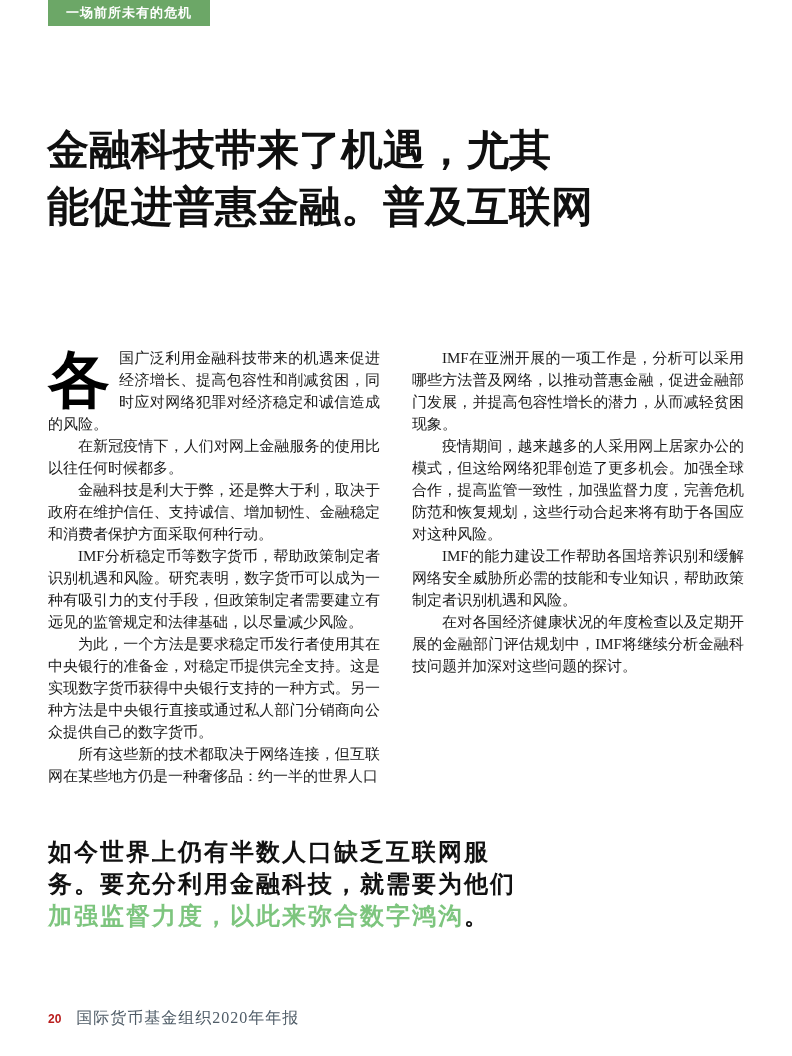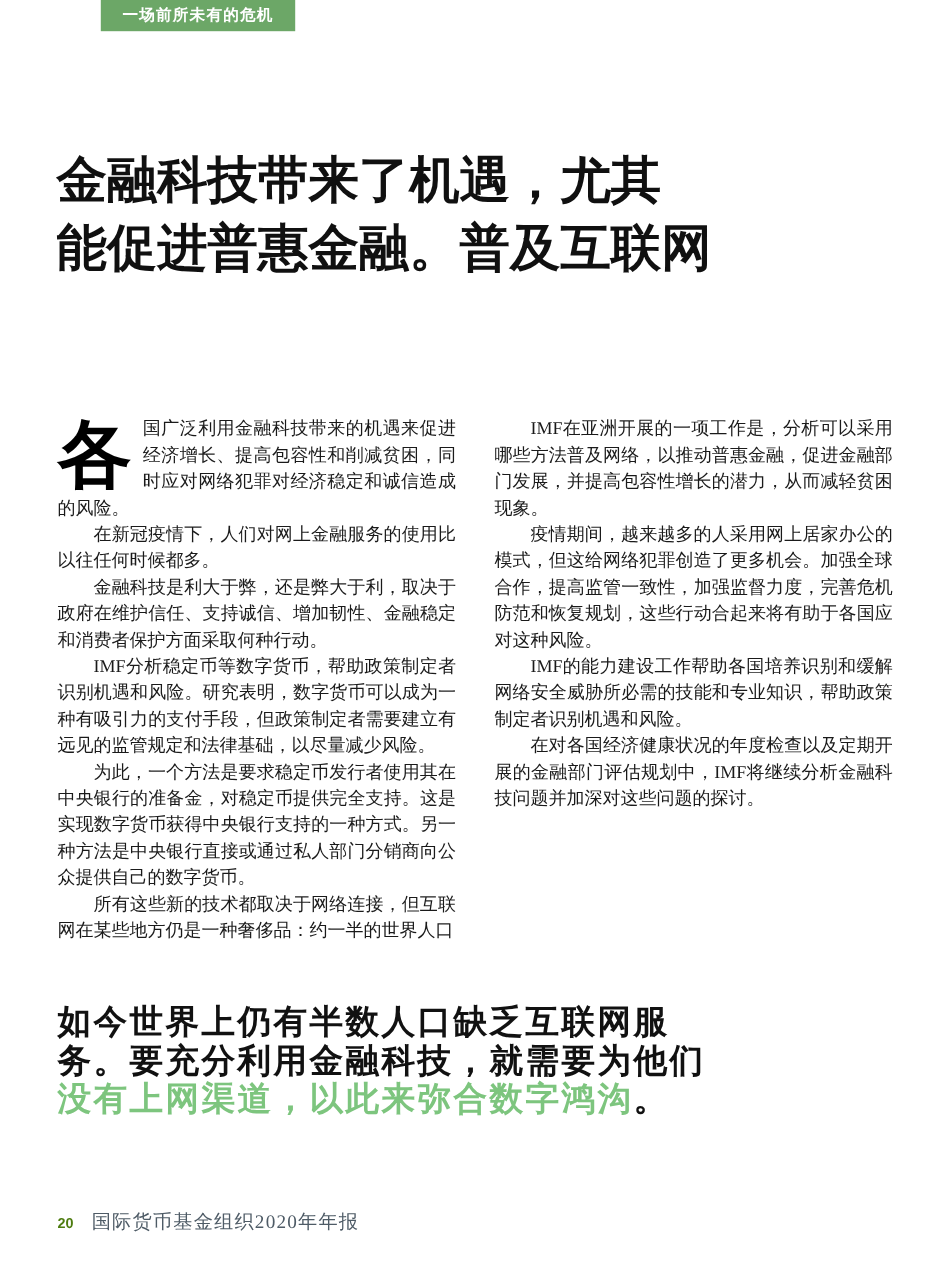--- a/index.html
+++ b/index.html
@@ -19,21 +19,20 @@
     height: 26px;
     background: #6CA767;
     color: #ffffff;
     font-family: "Liberation Sans", sans-serif;
     font-weight: 700;
     font-size: 13px;
     letter-spacing: 1px;
     display: flex;
     align-items: center;
     justify-content: center;
-    margin-left: 36px;
   }
   .headline {
     position: absolute;
     left: 47px;
     top: 121px;
     width: 700px;
     font-family: "Liberation Sans", sans-serif;
     font-weight: 700;
     font-size: 42px;
     line-height: 57px;
@@ -63,39 +62,39 @@
     margin: 0 9px 0 0;
     color: #000000;
   }
   .callout {
     position: absolute;
     left: 48px;
     top: 836px;
     width: 580px;
     font-family: "Liberation Sans", sans-serif;
     font-weight: 700;
-    font-size: 28px;
+    font-size: 24px;
     line-height: 32px;
     letter-spacing: 2px;
     color: #111111;
   }
   .callout .green { color: #7DC57E; }
   .footer {
     position: absolute;
     left: 48px;
     top: 1008px;
     display: flex;
     align-items: baseline;
     gap: 15px;
   }
   .page-num {
     font-family: "Liberation Sans", sans-serif;
     font-weight: 700;
     font-size: 12px;
-    color: #4d7c0f;
+    color: #b91c1c;
   }
   .footer-title {
     font-family: "Liberation Serif", serif;
     font-size: 16px;
     letter-spacing: 1px;
     color: #4E5B66;
   }
 </style>
 </head>
 <body>
@@ -125,21 +124,21 @@
   <div class="col col-right">
     <p>IMF在亚洲开展的一项工作是，分析可以采用哪些方法普及网络，以推动普惠金融，促进金融部门发展，并提高包容性增长的潜力，从而减轻贫困现象。</p>
     <p>疫情期间，越来越多的人采用网上居家办公的模式，但这给网络犯罪创造了更多机会。加强全球合作，提高监管一致性，加强监督力度，完善危机防范和恢复规划，这些行动合起来将有助于各国应对这种风险。</p>
     <p>IMF的能力建设工作帮助各国培养识别和缓解网络安全威胁所必需的技能和专业知识，帮助政策制定者识别机遇和风险。</p>
     <p>在对各国经济健康状况的年度检查以及定期开展的金融部门评估规划中，IMF将继续分析金融科技问题并加深对这些问题的探讨。</p>
   </div>
 
   <div class="callout">
     <div>如今世界上仍有半数人口缺乏互联网服</div>
     <div>务。要充分利用金融科技，就需要为他们</div>
-    <div><span class="green">没有上网渠道，以此来弥合数字鸿沟</span><span>。</span></div>
+    <div><span class="green">加强监督力度，以此来弥合数字鸿沟</span><span>。</span></div>
   </div>
 
   <div class="footer">
     <span class="page-num">20</span>
     <span class="footer-title">国际货币基金组织2020年年报</span>
   </div>
 
 </div>
 
 </body></html>

